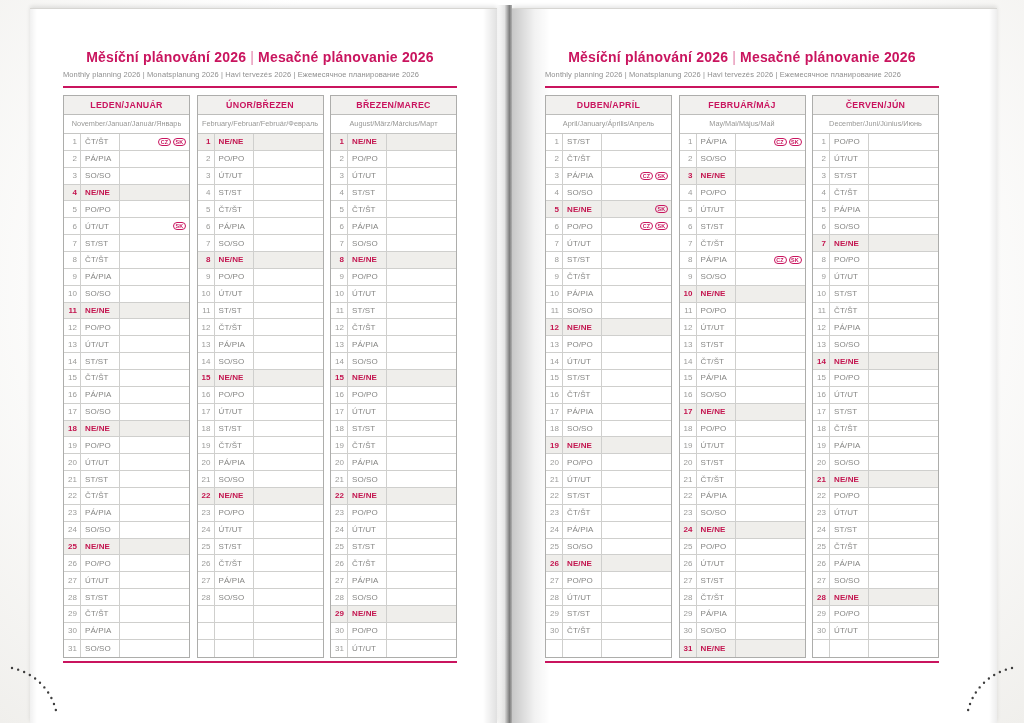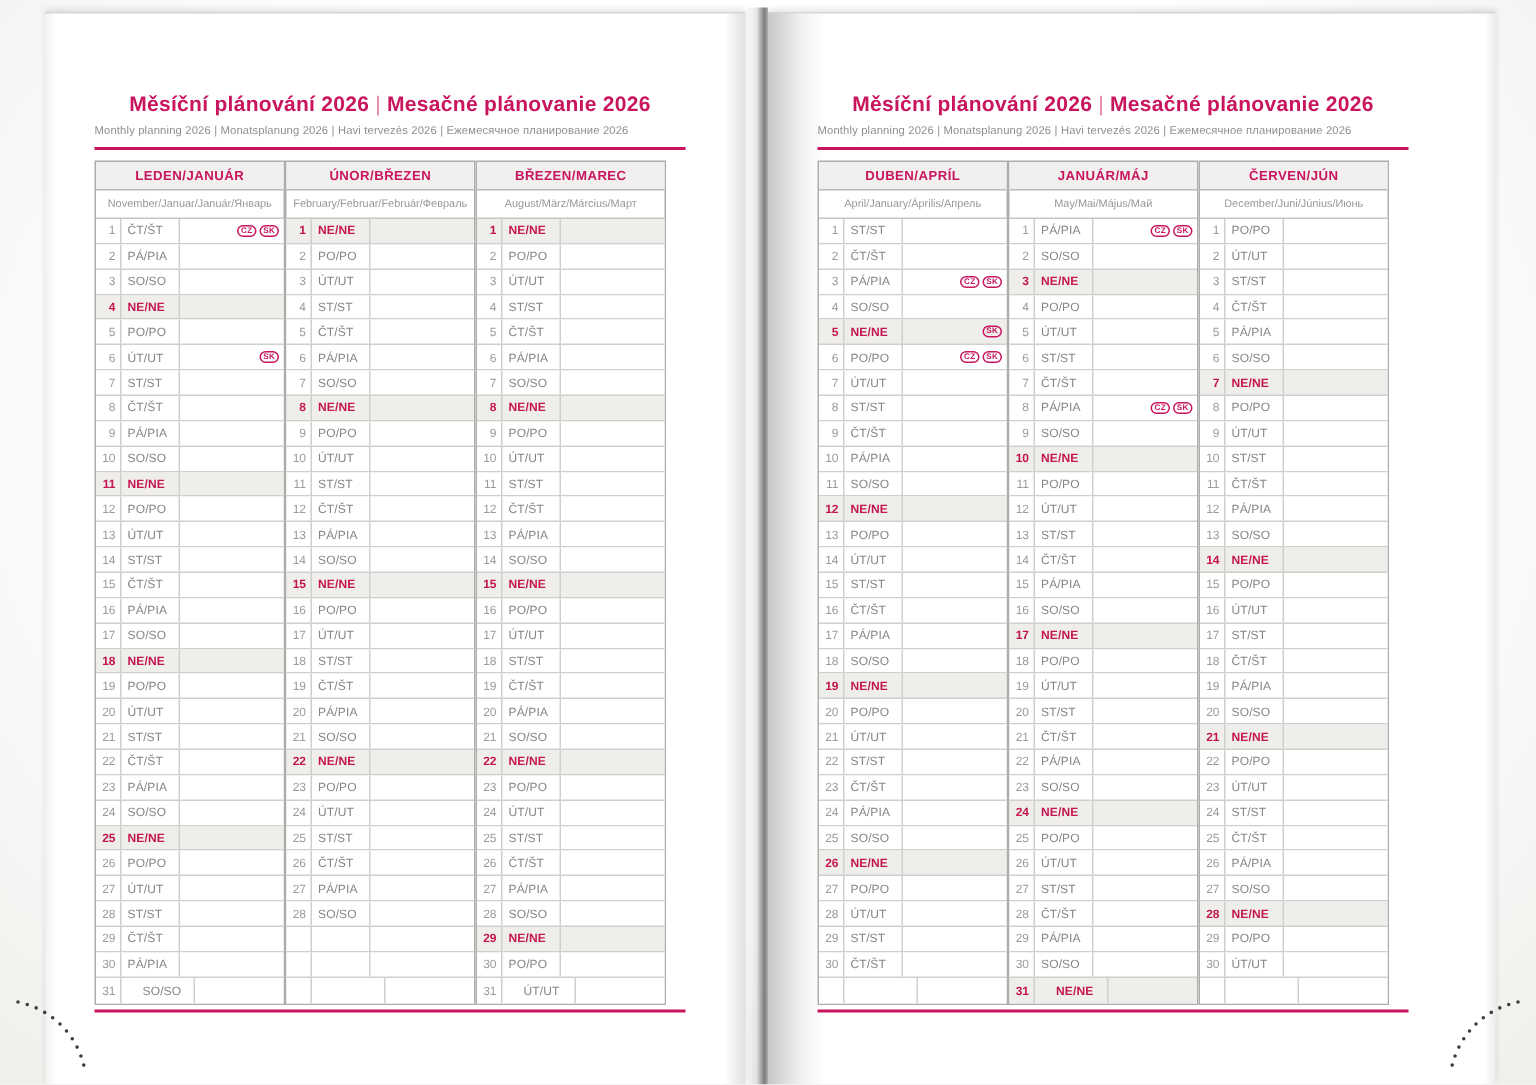--- a/index.html
+++ b/index.html
@@ -34,51 +34,51 @@
   }
   .page-right::after {
     content:""; position:absolute; right:0; top:0; bottom:0; width:8px;
     background:linear-gradient(90deg, rgba(0,0,0,0), rgba(0,0,0,.07));
   }
   .spine {
     position:absolute; top:5px; bottom:0; left:497px; width:15px;
     background:linear-gradient(90deg, rgba(0,0,0,0) 0%, rgba(0,0,0,.10) 50%,
                rgba(0,0,0,.42) 76%, rgba(0,0,0,.50) 84%, rgba(0,0,0,.28) 100%);
   }
-  .content { position:absolute; left:33px; top:12px; width:394px; }
+  .content { position:absolute; left:33px; top:0; width:394px; }
   .title {
     margin-top:40px; text-align:center; white-space:nowrap;
     font-size:14px; font-weight:bold; color:var(--accent,#c9145e); letter-spacing:.2px;
   }
   .title .sep { font-weight:normal; opacity:.55; padding:0 4px; }
   .subtitle {
     margin-top:5px; text-align:left; white-space:nowrap;
     font-size:7.5px; color:#8f8f8f; letter-spacing:.1px;
   }
   .rule { height:2px; background:var(--accent,#c9145e); }
   .rule.top { margin-top:7px; }
   .rule.bottom { margin-top:3px; }
-  .months { display:flex; margin-top:7px; }
+  .months { display:flex; justify-content:space-between; margin-top:7px; }
   .month { width:127px; border:1px solid #adadab; background:#fff; }
   .m-head {
     height:19px; line-height:18px; text-align:center;
     background:var(--header-bg,#f1f0ee); color:var(--accent,#c9145e);
     font-weight:bold; font-size:8.8px; letter-spacing:.3px;
     border-bottom:1px solid #bdbdbb;
   }
   .m-sub {
     height:19px; line-height:18px; text-align:center;
     color:#989896; font-size:7.3px; border-bottom:1px solid #c6c6c4;
     white-space:nowrap; overflow:hidden;
   }
   .m-row {
     display:flex; height:16.87px; border-bottom:1px solid #cfcfcd;
     font-size:8px; background:#fff;
   }
-  .m-row:last-child { border-bottom:none;gap:10px; }
+  .m-row:last-child { border-bottom:none; }
   .c-num {
     width:17px; border-right:1px solid #cfcfcd; color:#9b9b99;
     display:flex; align-items:center; justify-content:flex-end; padding-right:3px;
   }
   .c-day {
     width:39px; border-right:1px solid #cfcfcd; color:#858583;
     display:flex; align-items:center; padding-left:4px; letter-spacing:.1px;
   }
   .c-note {
     flex:1; display:flex; align-items:center; justify-content:flex-end;
@@ -765,21 +765,21 @@
               <span class="c-day">ČT/ŠT</span>
               <span class="c-note"></span>
             </div>
             <div class="m-row pad">
               <span class="c-num"></span>
               <span class="c-day"></span>
               <span class="c-note"></span>
             </div>
           </div>
           <div class="month">
-            <div class="m-head">JANUÁR/MÁJ</div>
+            <div class="m-head">FEBRUÁR/MÁJ</div>
             <div class="m-sub">May/Mai/Május/Май</div>
             <div class="m-row">
               <span class="c-num">1</span>
               <span class="c-day">PÁ/PIA</span>
               <span class="c-note">
                 <span class="badge">CZ</span>
                 <span class="badge">SK</span>
               </span>
             </div>
             <div class="m-row">

